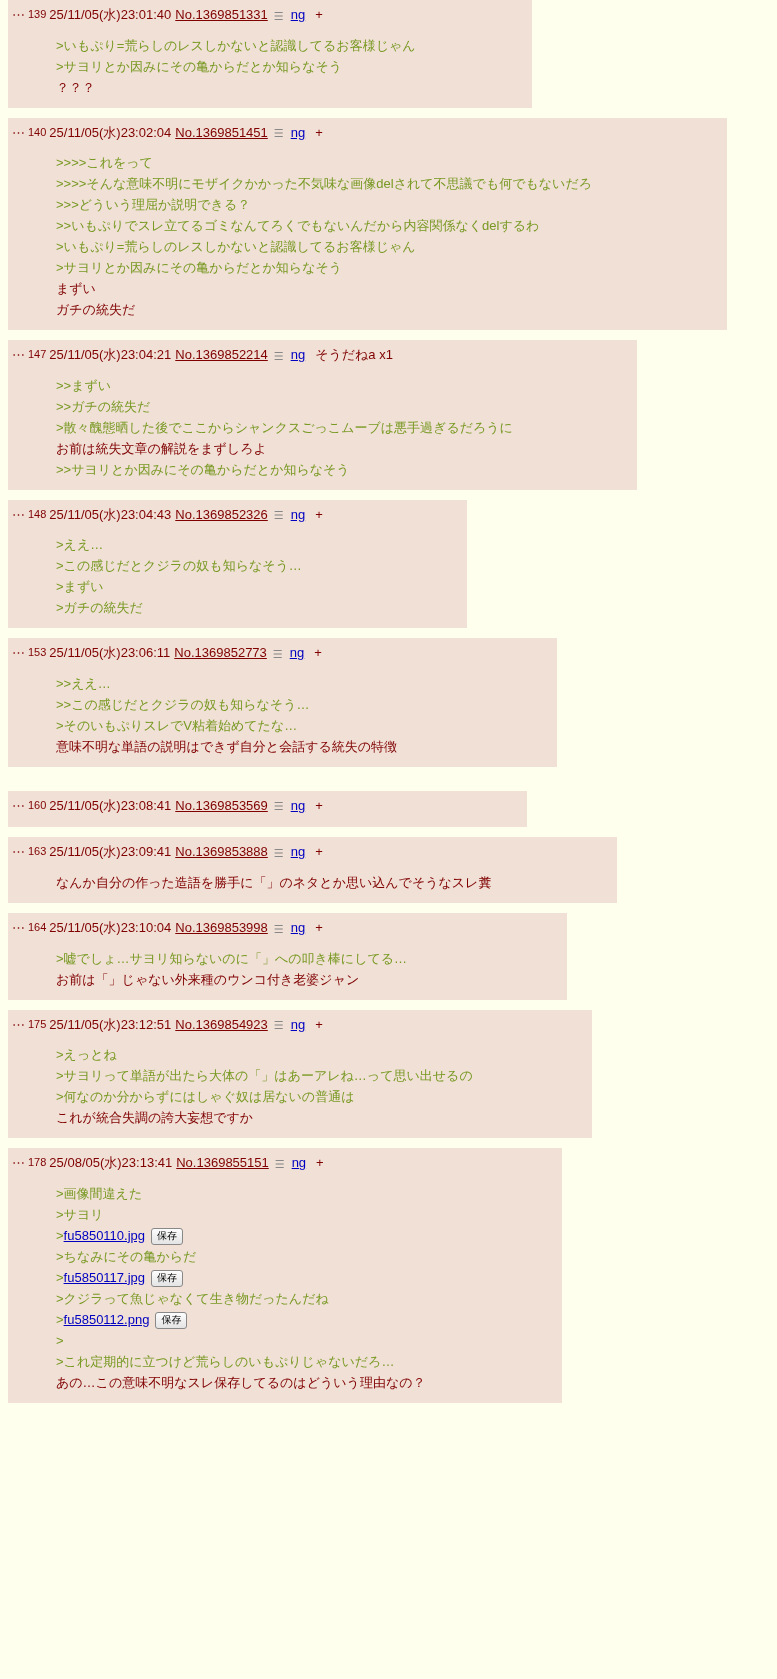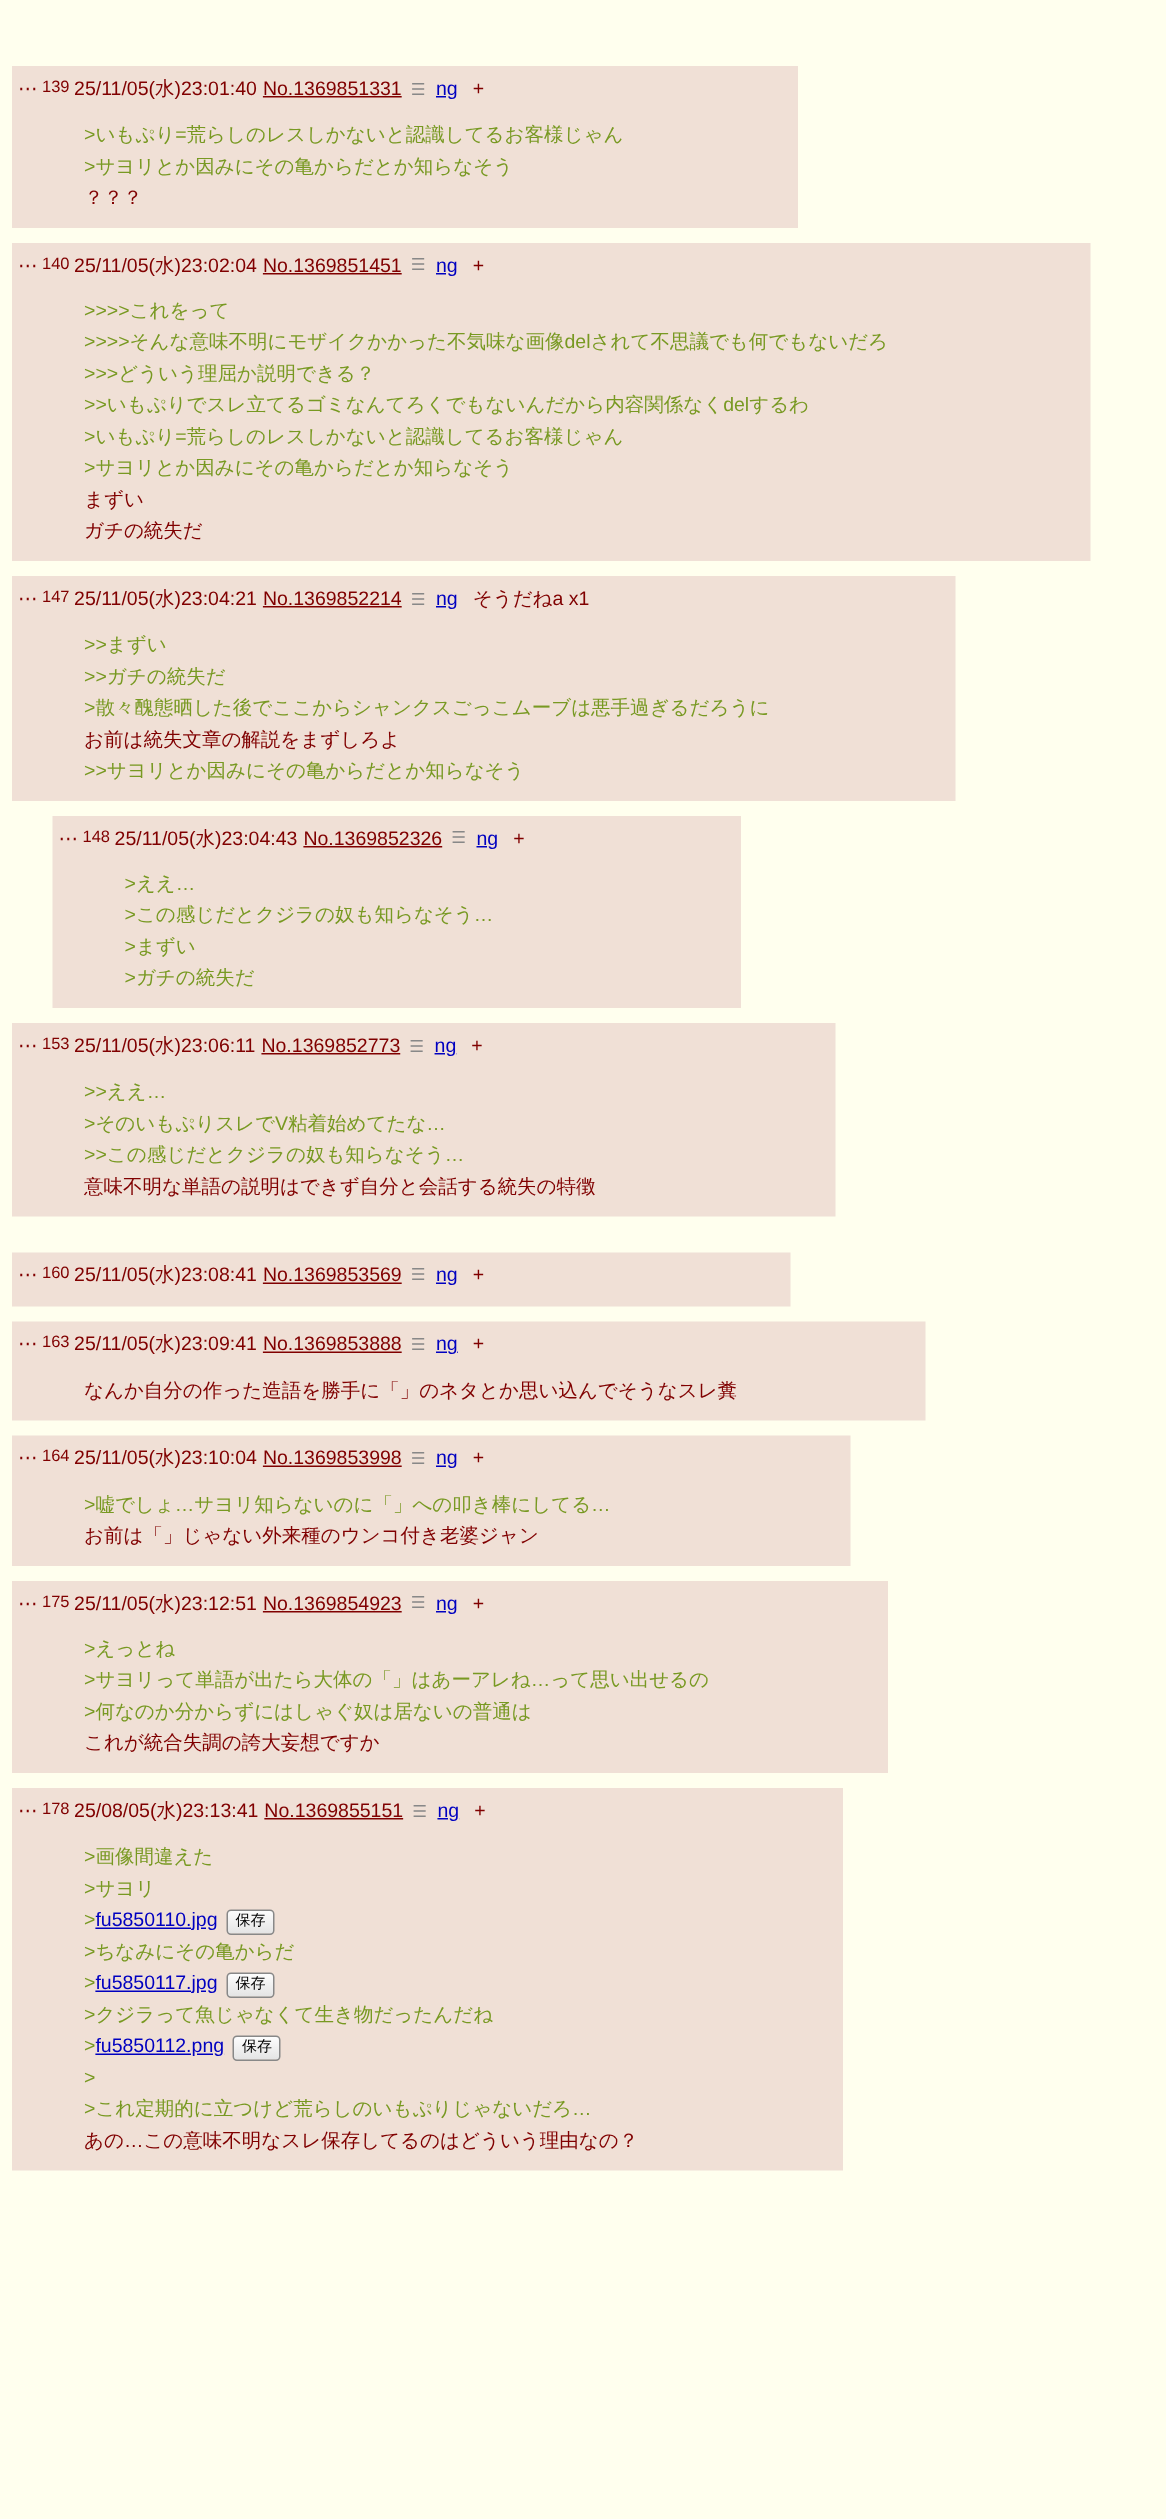--- a/index.html
+++ b/index.html
@@ -109,21 +109,21 @@
     line-height: 14px;
     vertical-align: 1px;
     font-family: "Liberation Sans", sans-serif;
     cursor: pointer;
   }
 </style>
 </head>
 <body>
 
 <div class="thread" id="thread">
-    <div class="post"><div class="post-inner" style="width: 508px; margin-top: 44px;"><div class="post-head"><span class="dots">⋯</span><span class="post-no-small">139</span><span class="date">25/11/05(水)23:01:40</span><span class="resno">No.1369851331</span><span class="menu-icon">☰</span><span class="ng">ng</span><span class="plus">+</span></div><div class="body">
+    <div class="post"><div class="post-inner" style="width: 508px;"><div class="post-head"><span class="dots">⋯</span><span class="post-no-small">139</span><span class="date">25/11/05(水)23:01:40</span><span class="resno">No.1369851331</span><span class="menu-icon">☰</span><span class="ng">ng</span><span class="plus">+</span></div><div class="body">
           <div class="line"><span class="q1">&gt;いもぷり=荒らしのレスしかないと認識してるお客様じゃん</span></div>
           <div class="line"><span class="q1">&gt;サヨリとか因みにその亀からだとか知らなそう</span></div>
           <div class="line"><span class="plain">？？？</span></div>
         </div></div></div>
     <div class="post"><div class="post-inner" style="width: 703px;"><div class="post-head"><span class="dots">⋯</span><span class="post-no-small">140</span><span class="date">25/11/05(水)23:02:04</span><span class="resno">No.1369851451</span><span class="menu-icon">☰</span><span class="ng">ng</span><span class="plus">+</span></div><div class="body">
           <div class="line"><span class="q2">&gt;&gt;&gt;&gt;これをって</span></div>
           <div class="line"><span class="q2">&gt;&gt;&gt;&gt;そんな意味不明にモザイクかかった不気味な画像delされて不思議でも何でもないだろ</span></div>
           <div class="line"><span class="q2">&gt;&gt;&gt;どういう理屈か説明できる？</span></div>
           <div class="line"><span class="q2">&gt;&gt;いもぷりでスレ立てるゴミなんてろくでもないんだから内容関係なくdelするわ</span></div>
           <div class="line"><span class="q1">&gt;いもぷり=荒らしのレスしかないと認識してるお客様じゃん</span></div>
@@ -131,30 +131,30 @@
           <div class="line"><span class="plain">まずい</span></div>
           <div class="line"><span class="plain">ガチの統失だ</span></div>
         </div></div></div>
     <div class="post"><div class="post-inner" style="width: 613px;"><div class="post-head"><span class="dots">⋯</span><span class="post-no-small">147</span><span class="date">25/11/05(水)23:04:21</span><span class="resno">No.1369852214</span><span class="menu-icon">☰</span><span class="ng">ng</span><span class="soudane">そうだねa x1</span></div><div class="body">
           <div class="line"><span class="q2">&gt;&gt;まずい</span></div>
           <div class="line"><span class="q2">&gt;&gt;ガチの統失だ</span></div>
           <div class="line"><span class="q1">&gt;散々醜態晒した後でここからシャンクスごっこムーブは悪手過ぎるだろうに</span></div>
           <div class="line"><span class="plain">お前は統失文章の解説をまずしろよ</span></div>
           <div class="line"><span class="q2">&gt;&gt;サヨリとか因みにその亀からだとか知らなそう</span></div>
         </div></div></div>
-    <div class="post"><div class="post-inner" style="width: 443px; margin-left: 27px;"><div class="post-head"><span class="dots">⋯</span><span class="post-no-small">148</span><span class="date">25/11/05(水)23:04:43</span><span class="resno">No.1369852326</span><span class="menu-icon">☰</span><span class="ng">ng</span><span class="plus">+</span></div><div class="body">
+    <div class="post"><div class="post-inner" style="width: 443px;"><div class="post-head"><span class="dots">⋯</span><span class="post-no-small">148</span><span class="date">25/11/05(水)23:04:43</span><span class="resno">No.1369852326</span><span class="menu-icon">☰</span><span class="ng">ng</span><span class="plus">+</span></div><div class="body">
           <div class="line"><span class="q1">&gt;ええ…</span></div>
           <div class="line"><span class="q1">&gt;この感じだとクジラの奴も知らなそう…</span></div>
           <div class="line"><span class="q1">&gt;まずい</span></div>
           <div class="line"><span class="q1">&gt;ガチの統失だ</span></div>
         </div></div></div>
     <div class="post"><div class="post-inner" style="width: 533px;"><div class="post-head"><span class="dots">⋯</span><span class="post-no-small">153</span><span class="date">25/11/05(水)23:06:11</span><span class="resno">No.1369852773</span><span class="menu-icon">☰</span><span class="ng">ng</span><span class="plus">+</span></div><div class="body">
           <div class="line"><span class="q2">&gt;&gt;ええ…</span></div>
+          <div class="line"><span class="q2">&gt;&gt;この感じだとクジラの奴も知らなそう…</span></div>
           <div class="line"><span class="q1">&gt;そのいもぷりスレでV粘着始めてたな…</span></div>
-          <div class="line"><span class="q2">&gt;&gt;この感じだとクジラの奴も知らなそう…</span></div>
           <div class="line"><span class="plain">意味不明な単語の説明はできず自分と会話する統失の特徴</span></div>
         </div></div></div>
     <div class="post"><div class="post-inner" style="width: 503px; margin-top: 14px;"><div class="post-head"><span class="dots">⋯</span><span class="post-no-small">160</span><span class="date">25/11/05(水)23:08:41</span><span class="resno">No.1369853569</span><span class="menu-icon">☰</span><span class="ng">ng</span><span class="plus">+</span></div></div></div>
     <div class="post"><div class="post-inner" style="width: 593px;"><div class="post-head"><span class="dots">⋯</span><span class="post-no-small">163</span><span class="date">25/11/05(水)23:09:41</span><span class="resno">No.1369853888</span><span class="menu-icon">☰</span><span class="ng">ng</span><span class="plus">+</span></div><div class="body">
           <div class="line"><span class="plain">なんか自分の作った造語を勝手に「」のネタとか思い込んでそうなスレ糞</span></div>
         </div></div></div>
     <div class="post"><div class="post-inner" style="width: 543px;"><div class="post-head"><span class="dots">⋯</span><span class="post-no-small">164</span><span class="date">25/11/05(水)23:10:04</span><span class="resno">No.1369853998</span><span class="menu-icon">☰</span><span class="ng">ng</span><span class="plus">+</span></div><div class="body">
           <div class="line"><span class="q1">&gt;嘘でしょ…サヨリ知らないのに「」への叩き棒にしてる…</span></div>
           <div class="line"><span class="plain">お前は「」じゃない外来種のウンコ付き老婆ジャン</span></div>
         </div></div></div>

